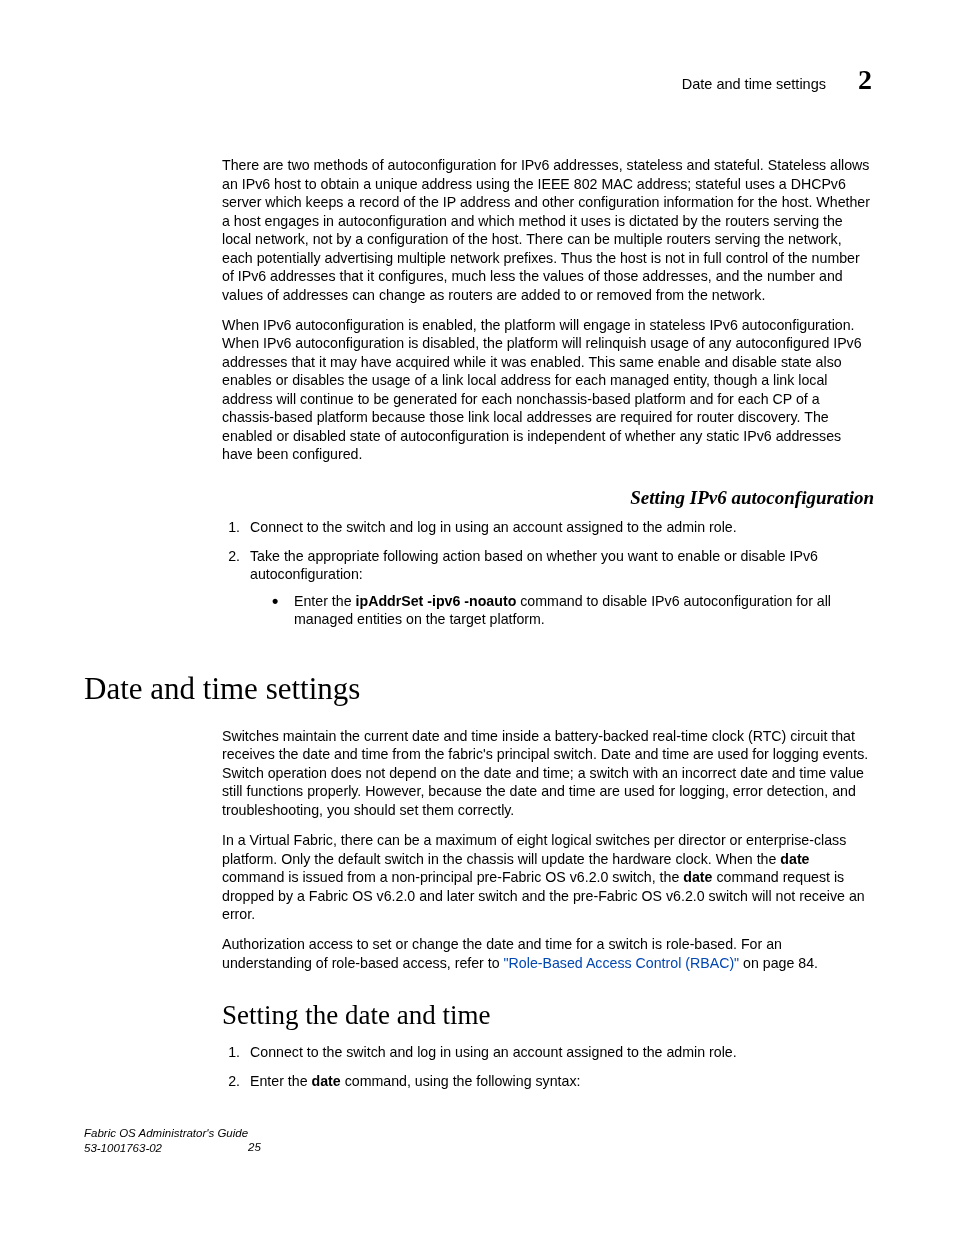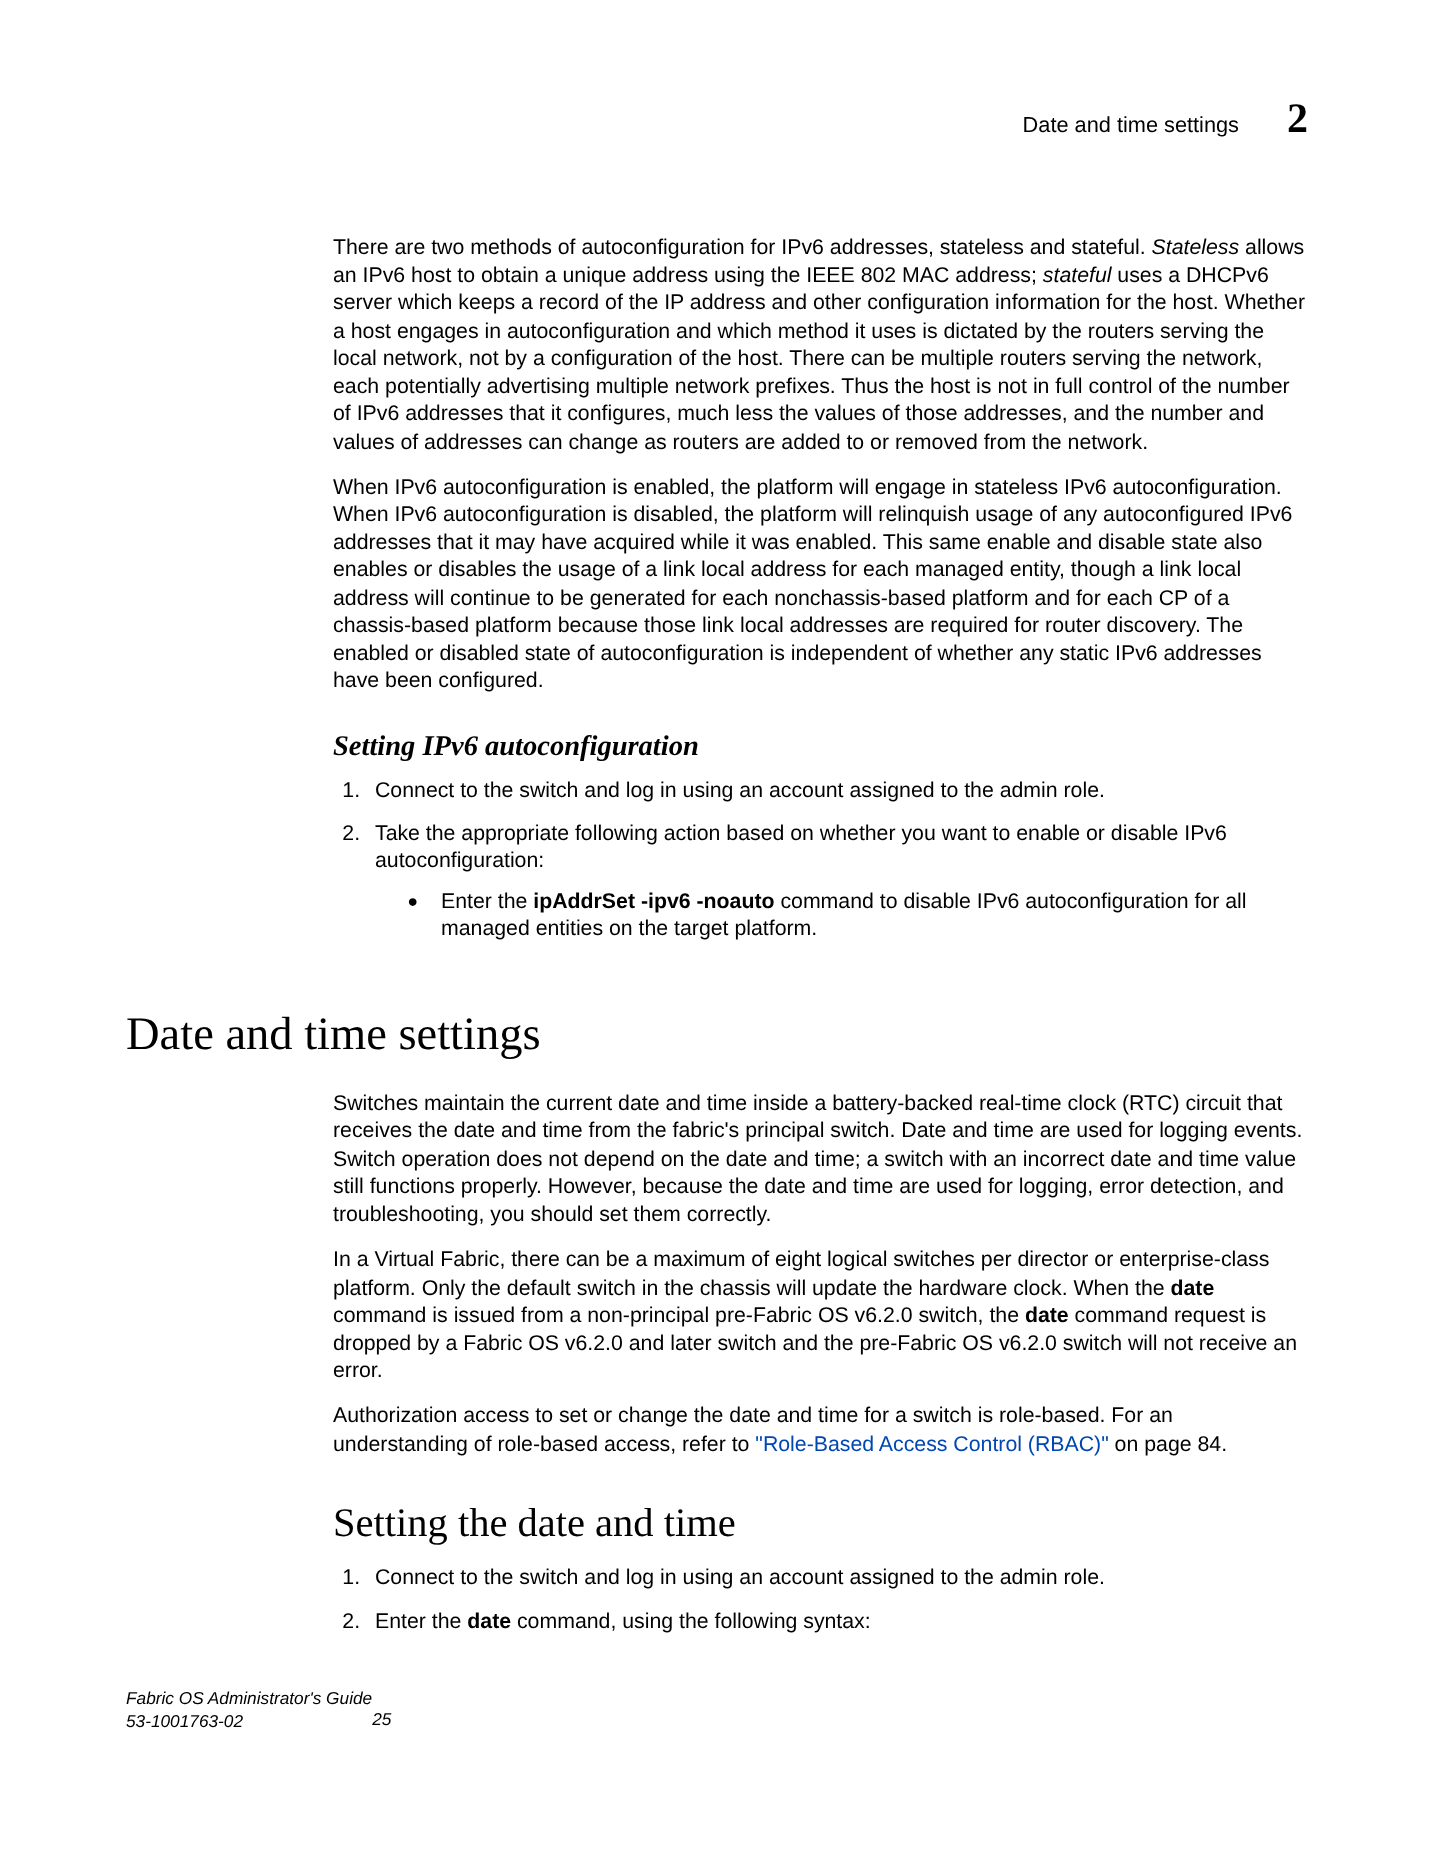--- a/index.html
+++ b/index.html
@@ -40,20 +40,21 @@
   }
   .para {
     margin: 0 0 12px 0;
   }
   .h3 {
     font-family: Georgia, "Times New Roman", serif;
     font-style: italic;
     font-weight: 700;
     font-size: 19px;
     margin: 22px 0 8px 0;
+    text-align: right;
   }
   ol.numlist {
     margin: 0 0 0 0;
     padding-left: 22px;
   }
   ol.numlist > li {
     padding-left: 6px;
     margin-bottom: 10px;
   }
   ul.bullets {
@@ -80,21 +81,21 @@
     font-weight: 400;
     margin: 40px 0 18px 0;
   }
   .h2 {
     font-family: Georgia, "Times New Roman", serif;
     font-size: 27px;
     font-weight: 400;
     margin: 26px 0 10px 0;
   }
   .bold { font-weight: 700; }
-  .ital { font-style: italic; }
+  .ital { }
   .link { color: #0047b3; }
   .footer {
     position: absolute;
     left: 84px;
     right: 80px;
     bottom: 38px;
     display: flex;
     align-items: flex-end;
     font-size: 11.5px;
     font-style: italic;

